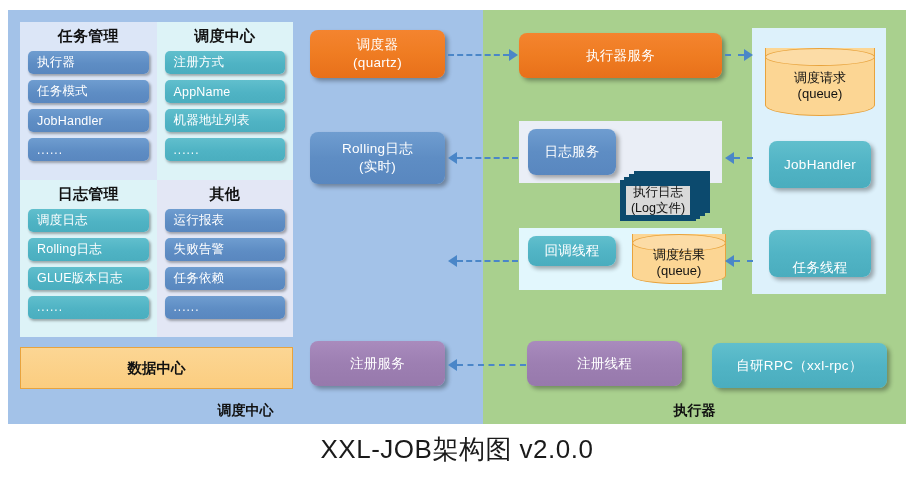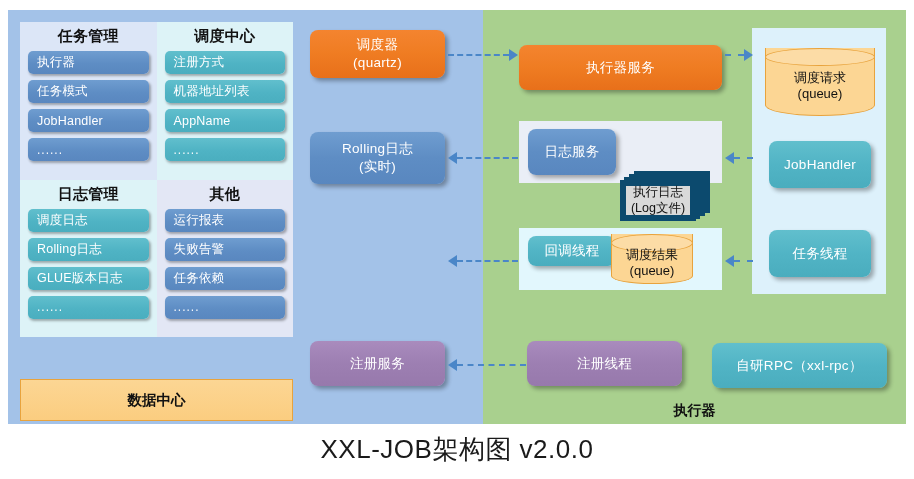--- a/index.html
+++ b/index.html
@@ -75,21 +75,21 @@
   .pill .dots { letter-spacing: 1px; font-size: 12px; opacity: .95; }
 
   
   #data-center {
     position: absolute;
     left: 20px; top: 347px;
     width: 273px; height: 42px;
     background: linear-gradient(180deg,#fcd694 0%,#fbcd80 100%);
     border: 1px solid #e8a33d;
     display: flex; align-items: center; justify-content: center;
-    font-size: 14.5px; font-weight: bold; color: #111; margin-top: 32px;
+    font-size: 14.5px; font-weight: bold; color: #111;
   }
 
   
   .node {
     position: absolute;
     border-radius: 8px;
     color: #fff;
     display: flex; align-items: center; justify-content: center;
     text-align: center;
     font-size: 13.5px;
@@ -204,24 +204,24 @@
             <span class="dots">......</span>
           </div>
       </div>
 
       <div class="mgmt-cell cell-b">
         <div class="cell-title">调度中心</div>
         <div class="pill teal">
             <span>注册方式</span>
           </div>
         <div class="pill teal">
+            <span>AppName</span>
+          </div>
+        <div class="pill teal">
             <span>机器地址列表</span>
-          </div>
-        <div class="pill teal">
-            <span>AppName</span>
           </div>
         <div class="pill teal">
             <span class="dots">......</span>
           </div>
       </div>
 
       <div class="mgmt-cell cell-c">
         <div class="cell-title">日志管理</div>
         <div class="pill teal">
             <span>调度日志</span>
@@ -272,21 +272,21 @@
       <span>Rolling日志</span><br>
       <span>(实时)</span>
     </div>
   </div>
 
 
   <div class="node n-purple" style="left:310px; top:341px; width:135px; height:45px;">
     <span>注册服务</span>
   </div>
 
-  <div class="node n-orange" style="left:519px; top:33px; width:203px; height:45px;margin-top:12px;">
+  <div class="node n-orange" style="left:519px; top:33px; width:203px; height:45px;">
     <span>执行器服务</span>
   </div>
 
   <div class="group-box" id="log-group">
     <div class="node n-blue" style="left:9px; top:8px; width:88px; height:46px; position:absolute;">
       <span>日志服务</span>
     </div>
     <div class="logstack">
       <div class="sheet s1"></div>
       <div class="sheet s2"></div>
@@ -297,21 +297,21 @@
           <span>(Log文件)</span>
         </div>
       </div>
     </div>
   </div>
 
   <div class="group-box" id="cb-group">
     <div class="node n-teal" style="left:9px; top:8px; width:88px; height:30px; position:absolute;">
       <span>回调线程</span>
     </div>
-    <div class="cylinder" style="left:92px; top:6px; width:82px; height:50px;">
+    <div class="cylinder" style="left:113px; top:6px; width:94px; height:50px;">
       <div class="cyl-body"></div>
       <div class="cyl-top"></div>
       <div class="cyl-text">
         <div>
           <span>调度结果</span><br>
           <span>(queue)</span>
         </div>
       </div>
     </div>
   </div>
@@ -329,21 +329,21 @@
           <span>调度请求</span><br>
           <span>(queue)</span>
         </div>
       </div>
     </div>
 
     <div class="node n-teal" style="left:17px; top:113px; width:102px; height:47px; position:absolute;">
       <span>JobHandler</span>
     </div>
 
-    <div class="node n-teal" style="left:17px; top:202px; width:102px; height:47px; position:absolute;">
+    <div class="node n-teal" style="left:17px; top:202px; width:102px; height:47px; position:absolute;align-items:flex-end;">
       <span>任务线程</span>
     </div>
   </div>
 
   <div class="node n-teal" style="left:712px; top:343px; width:175px; height:45px;">
     <span>自研RPC（xxl-rpc）</span>
   </div>
 
   <div class="arrow right" style="left:448px; top:49px; width:70px;">
     <div class="line" style="left:0; right:9px;"></div>

